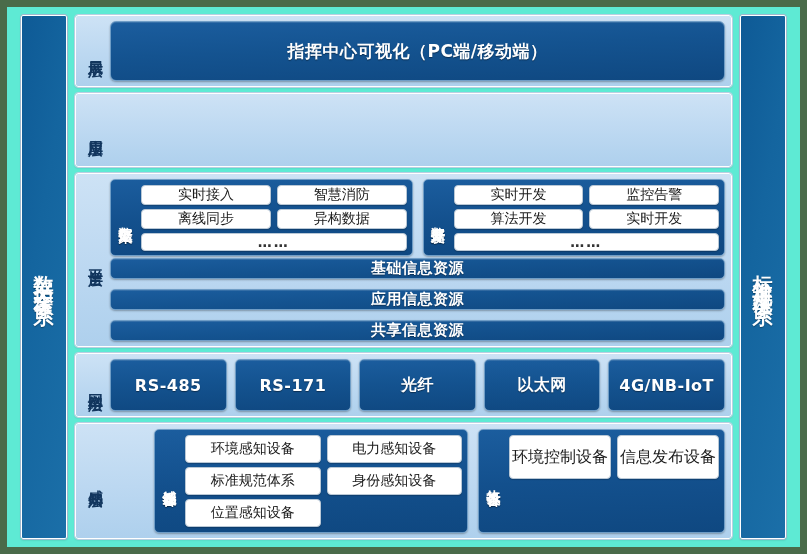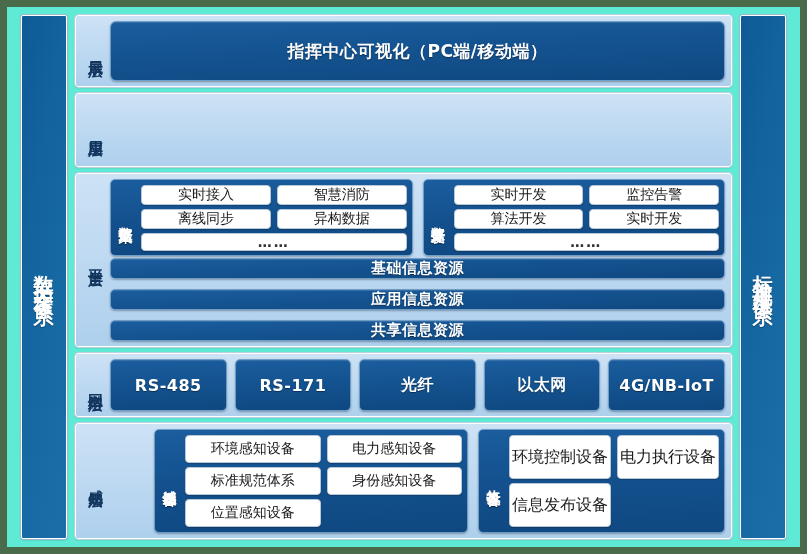--- a/index.html
+++ b/index.html
@@ -369,21 +369,20 @@
                 <div class="wbox">位置感知设备</div>
               </div>
             </div>
 
             <div class="sgroup sgroup-act">
               <div class="sgroup-label">
                 <span>执行设备</span>
               </div>
               <div class="sgroup-cells">
                 <div class="wbox">环境控制设备</div>
-                <div class="wbox">电力执行设备</div>
                 <div class="wbox">信息发布设备</div>
               </div>
             </div>
 
           </div>
         </div>
 
       </div>
 
       <div class="pillar">

